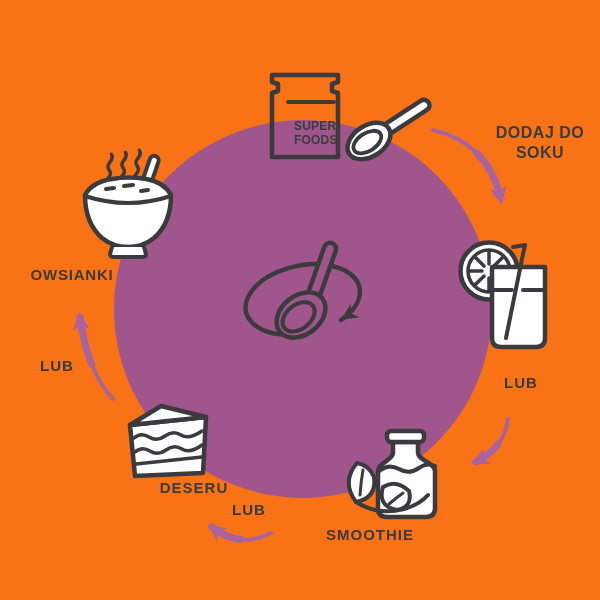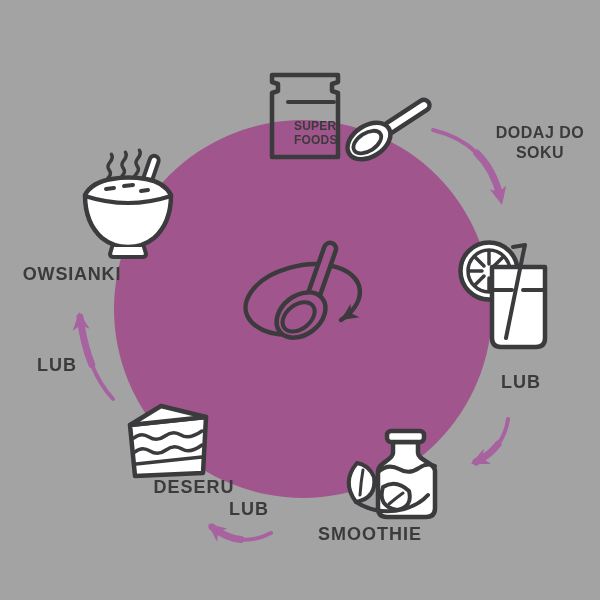--- a/index.html
+++ b/index.html
@@ -1,22 +1,22 @@
 <!DOCTYPE html>
 <html><head>
 <meta charset="utf-8">
 <style>
   html,body{margin:0;padding:0;background:#ffffff;}
-  .stage{position:relative;width:600px;height:600px;overflow:hidden;background:#a3a3a3;
+  .stage{position:relative;width:600px;height:600px;overflow:hidden;background:#f97316;
          font-family:"Liberation Sans",sans-serif;}
   .circle{position:absolute;left:114px;top:120px;width:378px;height:378px;border-radius:50%;
           background:#a0568c;}
   svg.art{position:absolute;left:0;top:0;}
   .lbl{position:absolute;transform:translate(-50%,-50%);color:#3b3a3c;font-weight:700;
-       text-align:center;white-space:nowrap;letter-spacing:1px;font-size:18px;}
+       text-align:center;white-space:nowrap;letter-spacing:1px;font-size:15px;}
   .lbl-center{left:308px;top:364px;letter-spacing:1.1px;}
   .lbl-dodaj{left:540px;top:143px;font-size:16px;width:112px;white-space:normal;
              line-height:1.25;letter-spacing:.5px;}
   .lbl-lub-right{left:521px;top:382px;}
   .lbl-smoothie{left:370px;top:534px;}
   .lbl-lub-bottom{left:249px;top:509px;}
   .lbl-deseru{left:176px;top:487px;padding-left:36px;}
   .lbl-lub-left{left:57px;top:365px;}
   .lbl-owsianki{left:72px;top:274px;letter-spacing:.8px;}
   .lbl-superfoods{left:294px;top:119px;transform:none;font-size:12px;line-height:1.2;

